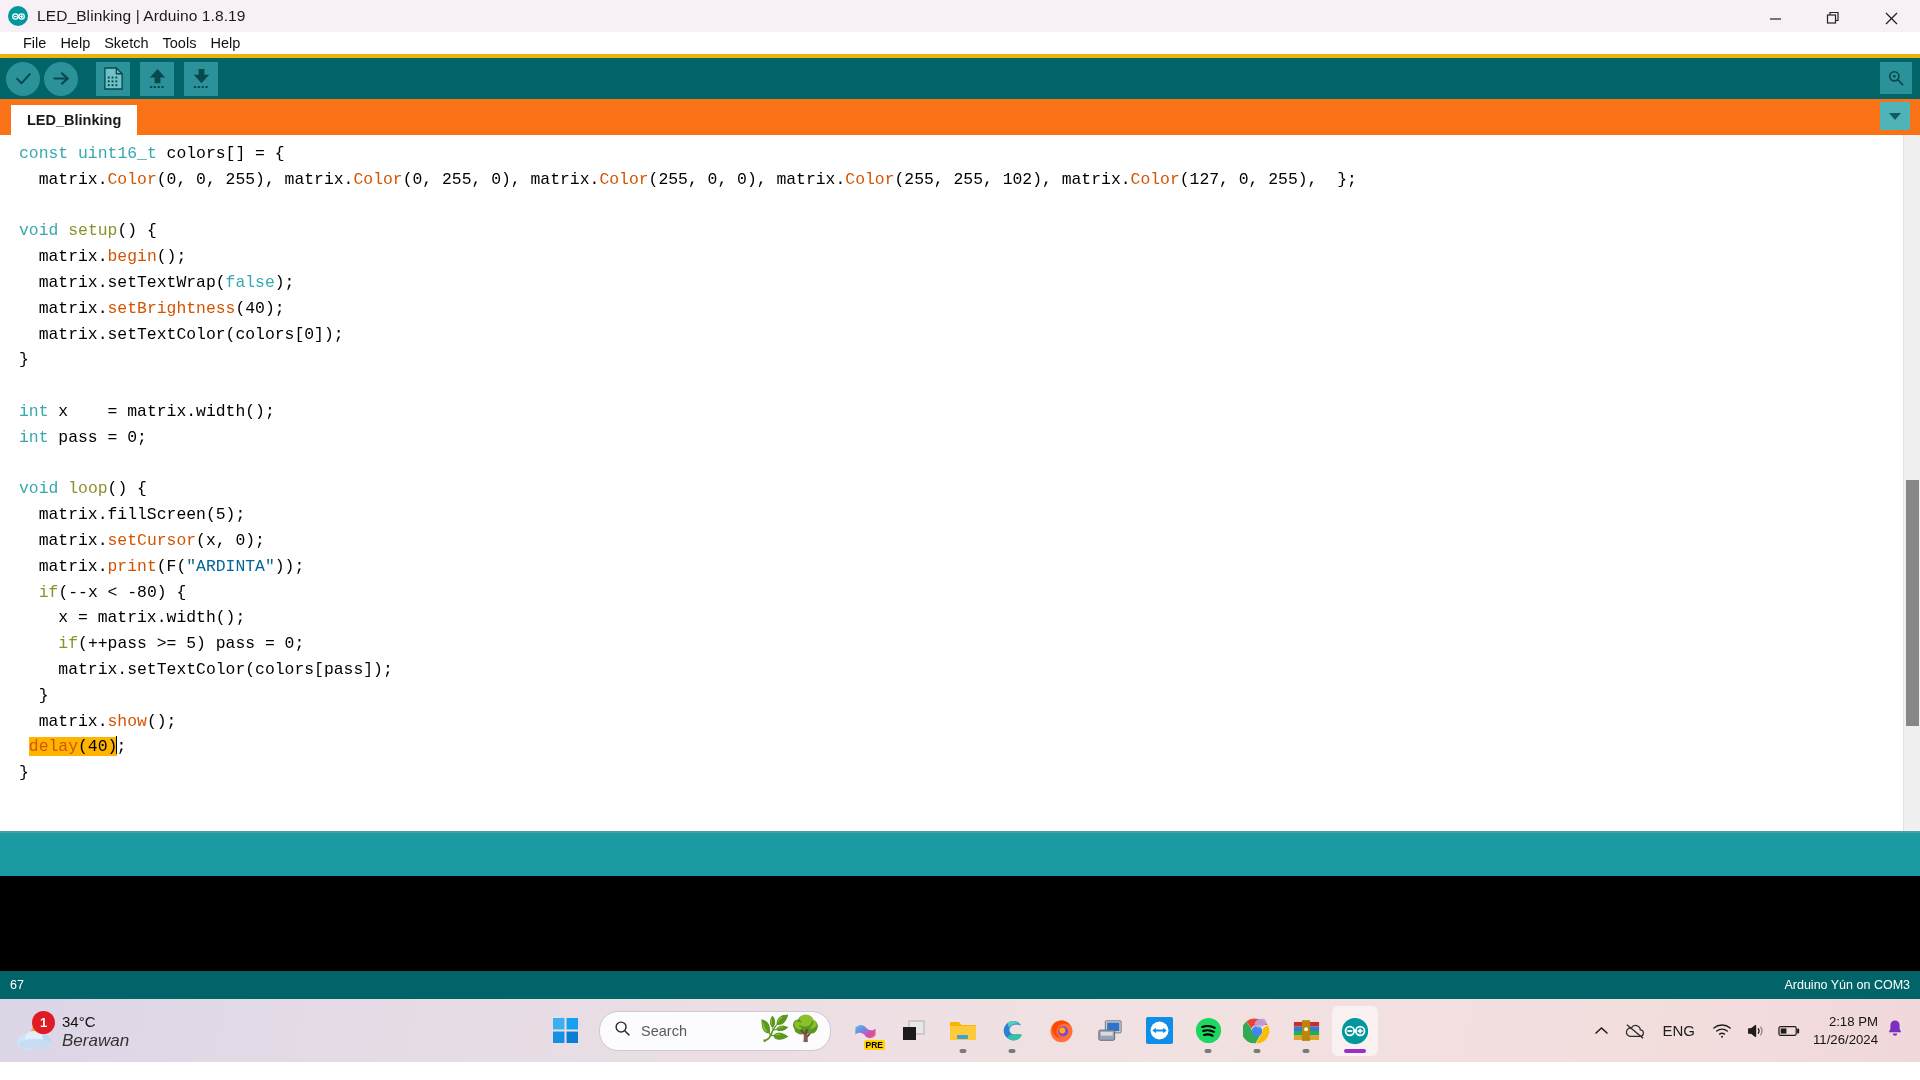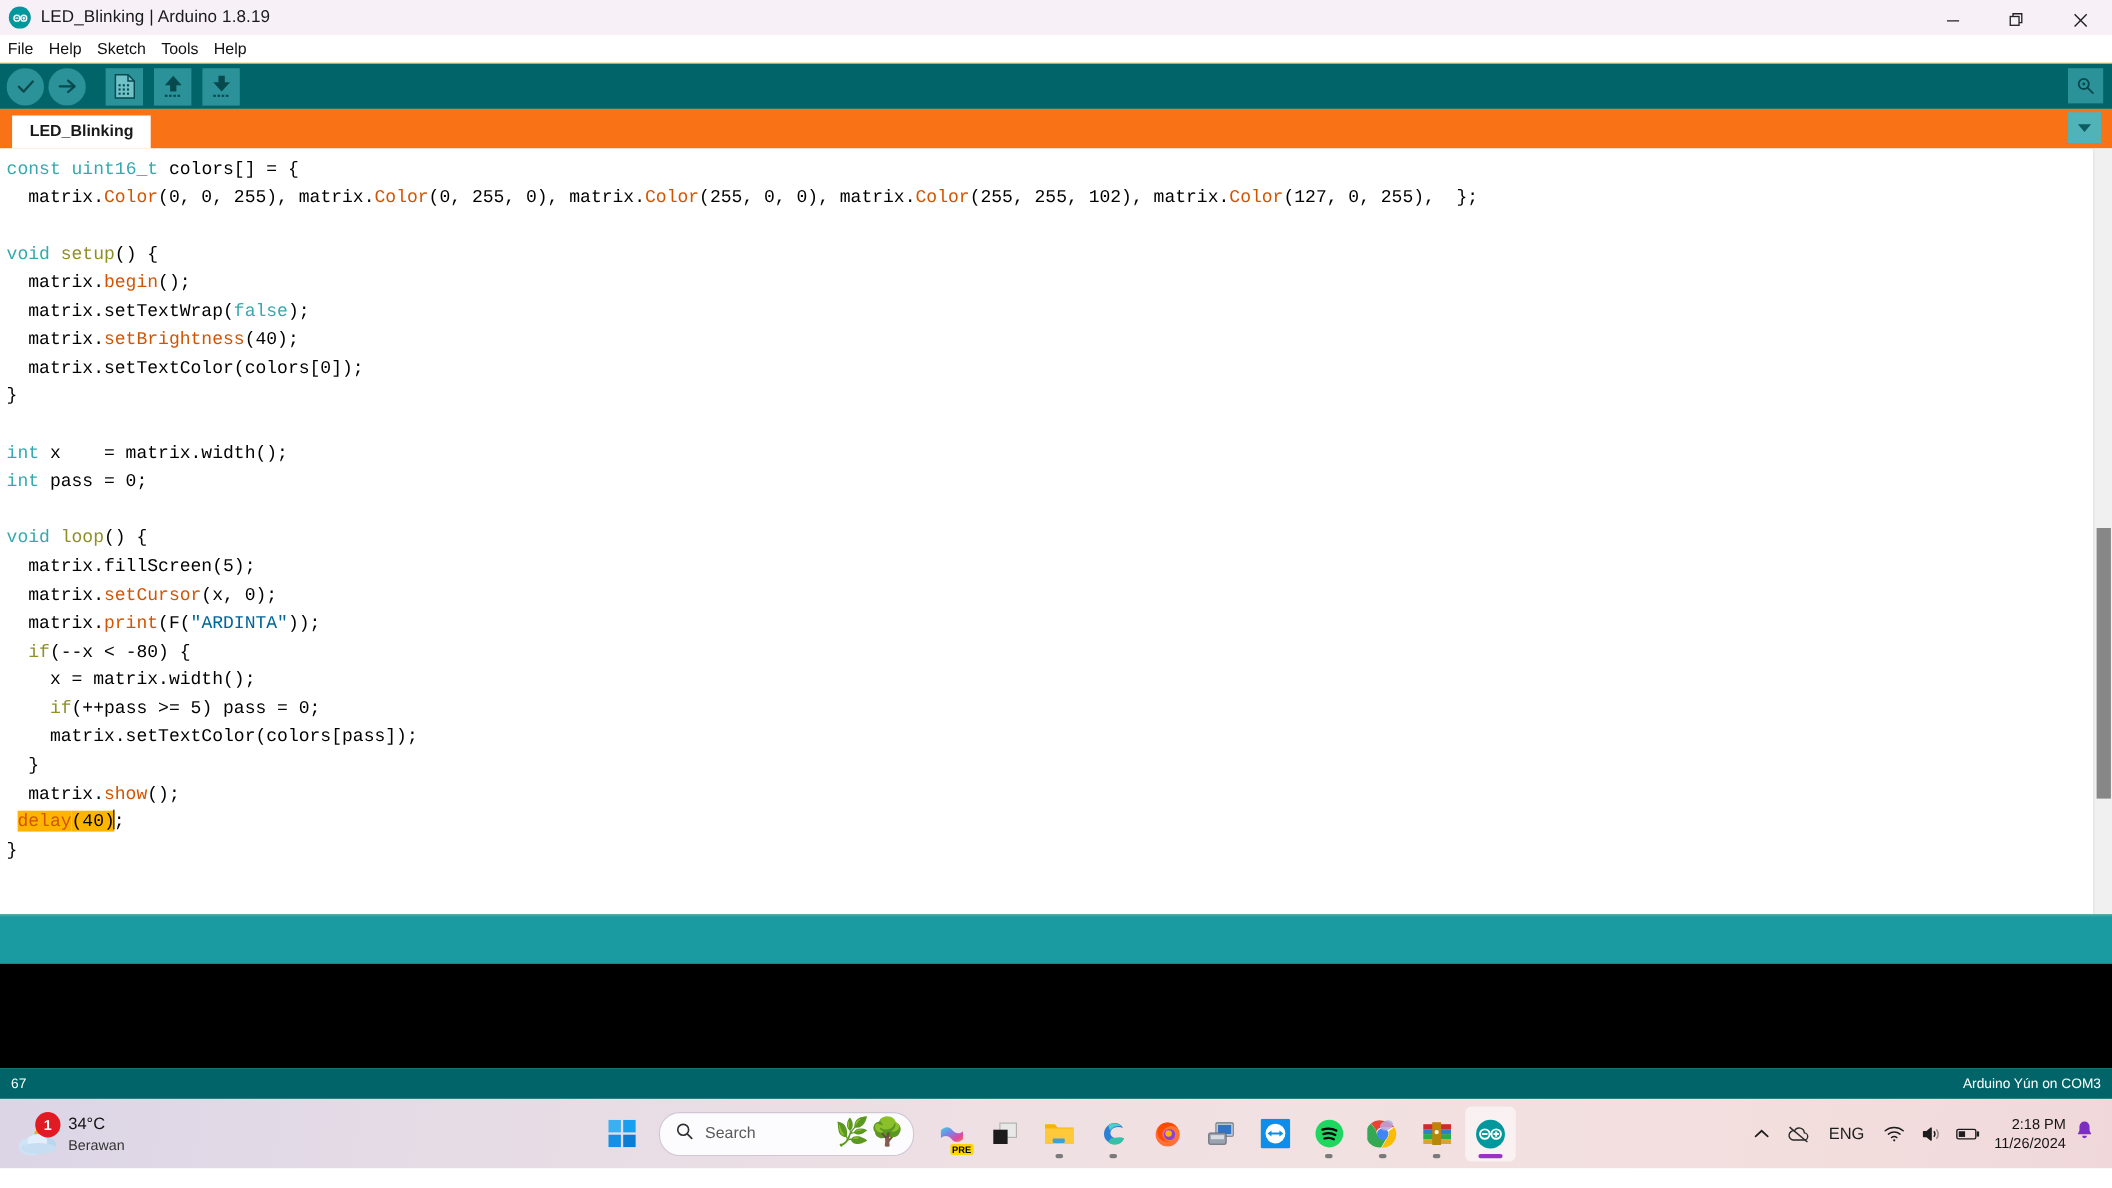--- a/index.html
+++ b/index.html
@@ -39,22 +39,22 @@
     display: flex; align-items: center; justify-content: center;
     color: #222;
   }
 
   
   .menubar {
     height: 26px;
     background: #ffffff;
     display: flex;
     align-items: center;
-    padding-left: 0;
-    border-bottom: 1px solid #eab308;
+    padding-left: 16px;
+    border-bottom: 4px solid #eab308;
   }
   .menuitem {
     font-size: 14.5px;
     color: #101010;
     padding: 2px 7px;
     line-height: 20px;
   }
 
   
   .toolbar {
@@ -114,21 +114,21 @@
     overflow: hidden;
   }
   .editor {
     font-family: "Liberation Mono", "DejaVu Sans Mono", monospace;
     font-size: 16.4px;
     line-height: 25.8px;
     padding: 6px 0 0 6px;
     white-space: pre;
     color: #000000;
   }
-  .ln { height: 25.8px; }
+  .ln { height: 25.8px; margin-left: 13px; }
 
   
   .kw   { color: #36a9ae; }      
   .type { color: #36a9ae; }
   .fn   { color: #d35400; }      
   .fn2  { color: #8f8f2a; }      
   .str  { color: #006699; }
   .hl   { background: #ffb500; }
 
   .caret {
@@ -181,21 +181,21 @@
   .badge {
     position: absolute; top: 0px; left: 18px;
     width: 23px; height: 23px; border-radius: 50%;
     background: #e01b24; color:#fff;
     font-size: 13px; font-weight: bold;
     display:flex; align-items:center; justify-content:center;
     z-index: 3;
   }
   .wtext { margin-left: 4px; line-height: 19px; }
   .wtemp { font-size: 15px; color:#111; }
-  .wdesc { font-size: 13px; color:#333; }
+  .wdesc { font-size: 17px; color:#333;font-style:italic; }
 
   .tbcenter {
     position: absolute; left: 50%; transform: translateX(-50%);
     display: flex; align-items: center; gap: 3px;
   }
   .startbtn { width: 46px; height: 46px; display:flex; align-items:center; justify-content:center; border-radius:6px; }
   .searchbox {
     width: 232px; height: 40px;
     background: #fcfbfd;
     border: 1px solid #cfc7d4;

